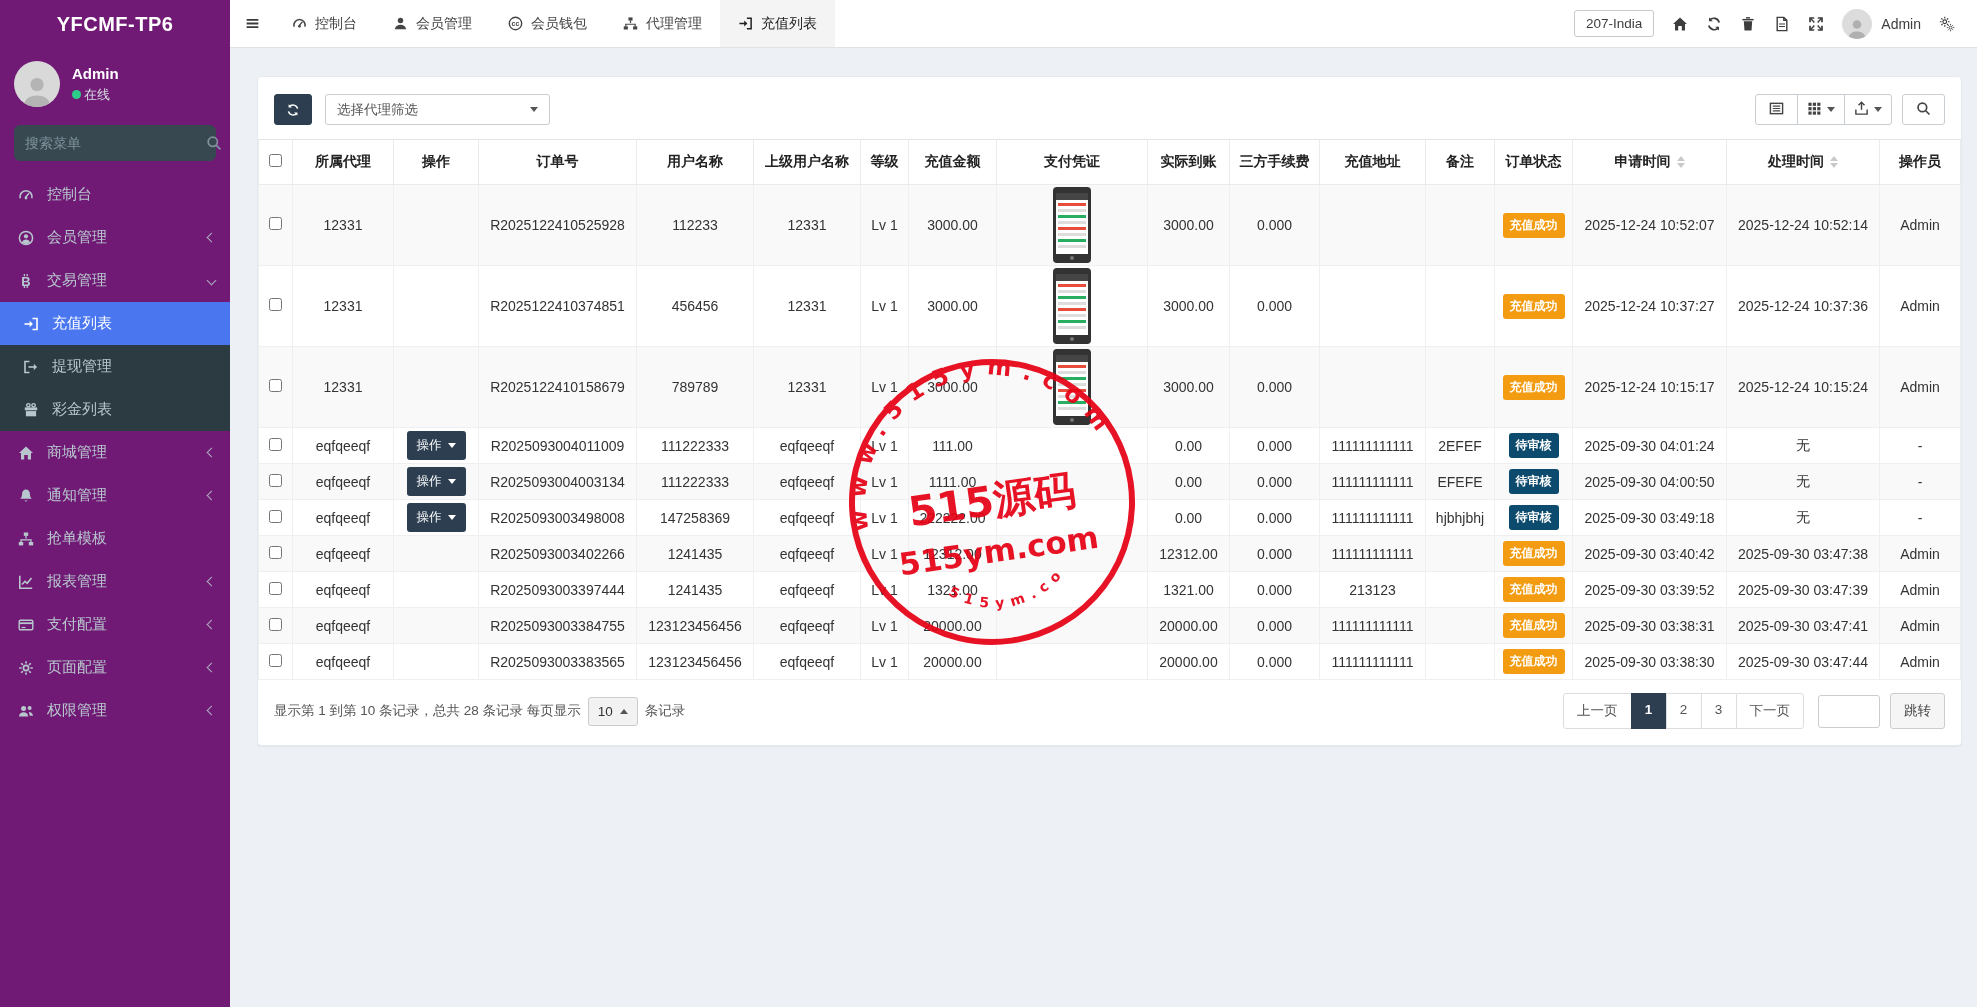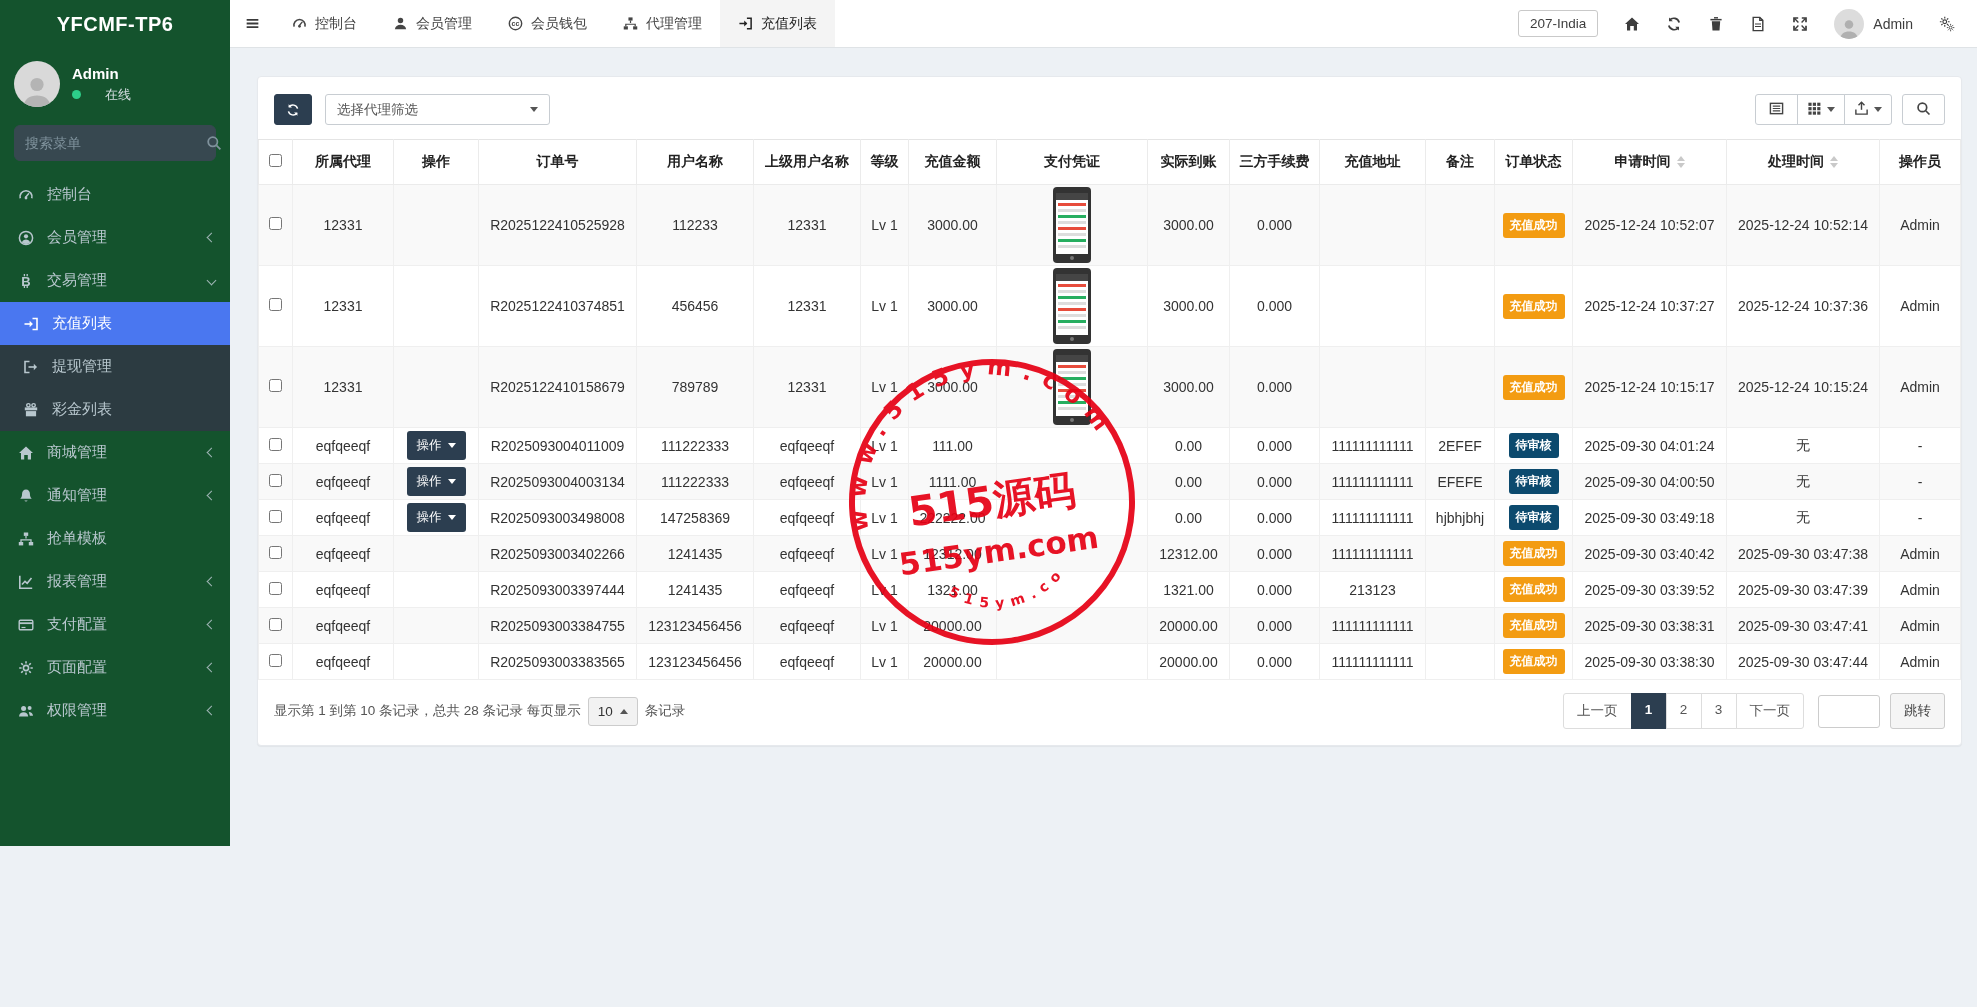--- a/index.html
+++ b/index.html
@@ -1,26 +1,26 @@
 <!DOCTYPE html>
 <html><head>
 <meta charset="utf-8">
 <style>
   * { box-sizing: border-box; margin: 0; padding: 0; }
   html,body { width:1977px; height:1007px; overflow:hidden; }
   body { display:flex; font-family:"Liberation Sans","DejaVu Sans",sans-serif; background:#edf1f5; color:#333; }
 
   
-  .sidebar { width:230px; min-width:230px; height:846px; background:#14532d; color:#b8c7ce; }
+  .sidebar { width:230px; min-width:230px; height:1007px; background:#701a75; color:#b8c7ce; }
   .brand { height:48px; display:flex; align-items:center; justify-content:center; color:#fff; font-size:20px; font-weight:bold; letter-spacing:.5px; }
   .user-panel { display:flex; align-items:center; gap:12px; padding:13px 14px 10px; }
   .avatar { width:46px; height:46px; border-radius:50%; background:#d9d9d9; overflow:hidden; display:flex; align-items:flex-end; justify-content:center; }
   .avatar svg { width:34px; height:34px; color:#b4b4b4; }
   .user-name { color:#fff; font-weight:bold; font-size:15px; margin-bottom:4px; }
-  .user-status { font-size:13px; color:#d7dfe3; display:flex; align-items:center; gap:24px; }
+  .user-status { font-size:13px; color:#d7dfe3; display:flex; align-items:center; gap:3px; }
   .dot { width:9px; height:9px; border-radius:50%; background:#2dce89; display:inline-block; }
   .sidebar-search { margin:8px 14px 4px; background:#374850; border:1px solid #374850; border-radius:6px; height:36px; display:flex; align-items:center; padding:0 10px; }
   .sidebar-search input { flex:1; background:transparent; border:none; outline:none; color:#eee; font-size:14px; font-family:inherit; }
   .sidebar-search input::placeholder { color:#7f929c; }
   .sidebar-search .s-ic { color:#7f929c; display:flex; }
   .menu { margin-top:12px; }
   .menu-item { height:43px; display:flex; align-items:center; padding:0 15px; font-size:15px; cursor:pointer; }
   .menu-item.sub { background:#2c3b41; padding-left:20px; }
   .menu-item.active { background:#4a77f0; color:#fff; }
   .mi-ic { width:22px; margin-right:10px; display:flex; justify-content:center; }
@@ -32,21 +32,21 @@
 
   
   .main { flex:1; display:flex; flex-direction:column; }
   .topbar { height:48px; background:#fff; border-bottom:1px solid #dfe3e6; display:flex; align-items:stretch; }
   .hamburger { width:44px; display:flex; align-items:center; justify-content:center; color:#3a3a3a; cursor:pointer; }
   .hamburger svg { width:17px; height:17px; }
   .tabs { display:flex; }
   .tab { display:flex; align-items:center; gap:8px; padding:0 18px; font-size:14px; color:#454545; cursor:pointer; }
   .tab.active { background:#f4f4f4; color:#222; }
   .t-ic { display:flex; } .t-ic svg { width:15px; height:15px; }
-  .topbar-right { margin-left:auto; display:flex; align-items:center; gap:26px; padding-right:22px; color:#3d3d3d;border-radius:17px; }
+  .topbar-right { margin-left:auto; display:flex; align-items:center; gap:18px; padding-right:22px; color:#3d3d3d;border-radius:17px; }
   .region-box { border:1px solid #c9c9c9; border-radius:3px; padding:5px 11px; font-size:13.5px; cursor:pointer; }
   .tb-ic { display:flex; cursor:pointer; } .tb-ic svg { width:16px; height:16px; }
   .tb-user { display:flex; align-items:center; gap:9px; font-size:14px; cursor:pointer; }
   .mini-avatar { width:30px; height:30px; border-radius:50%; background:#dcdcdc; overflow:hidden; display:flex; align-items:flex-end; justify-content:center; }
   .mini-avatar svg { width:22px; height:22px; color:#b0b0b0; }
 
   .content { flex:1; padding:28px 15px 0 16px;margin-left:11px; }
   .panel { background:#fff; border:1px solid #e6e9ed; border-radius:4px; box-shadow:0 1px 1px rgba(0,0,0,.05); min-height:670px; }
   .panel-toolbar { display:flex; align-items:center; padding:17px 16px 14px; }
   .btn-refresh { width:38px; height:31px; background:#2c3e50; border:1px solid #2c3e50; border-radius:3px; color:#fff; display:flex; align-items:center; justify-content:center; cursor:pointer; margin-right:13px; }

